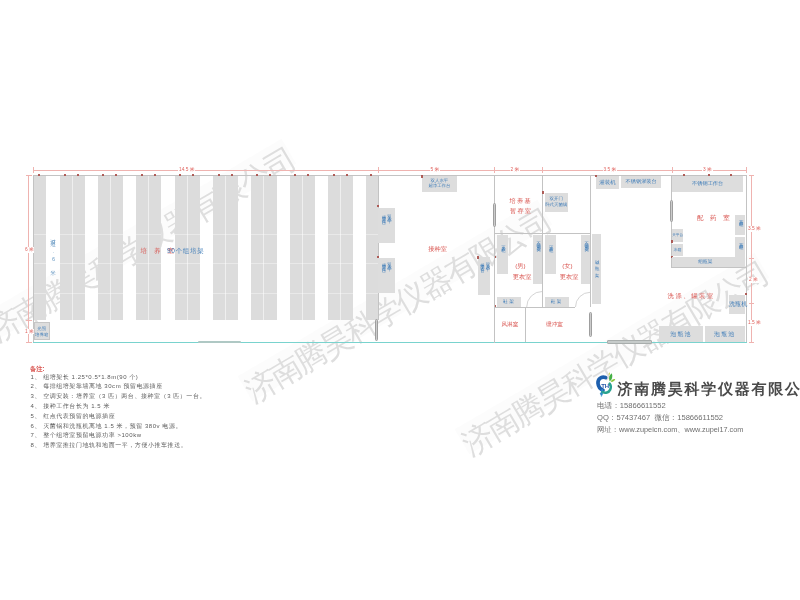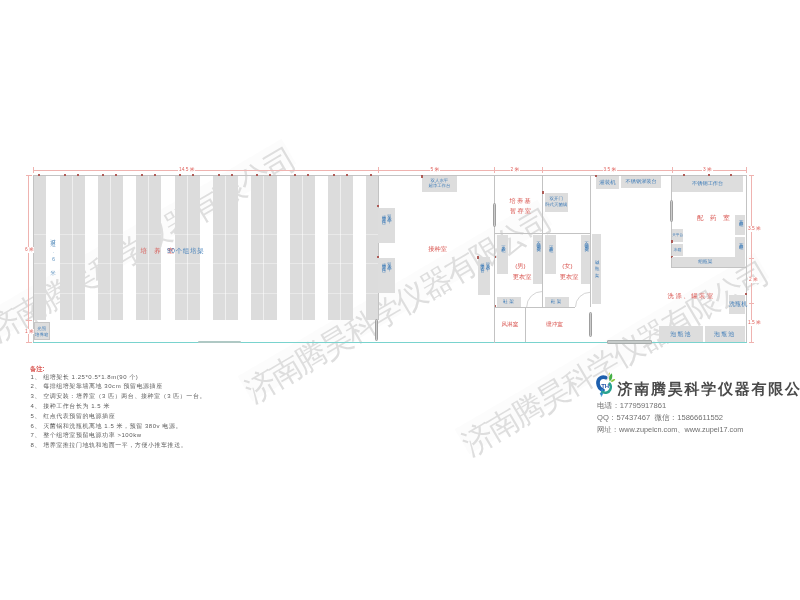--- a/index.html
+++ b/index.html
@@ -290,19 +290,19 @@
 <path d="M 16.6 9.2 C 15.3 5.6 16.3 2.8 18.9 1.2 C 19.9 4.6 19.2 7.8 16.6 9.2 Z" fill="#45b045"></path>
 <path d="M 17.6 9.6 C 18.6 7.6 20.4 6.7 22.2 7.1 C 21.6 9.3 19.8 10.5 17.6 9.6 Z" fill="#8dc63f"></path>
 <path d="M 15.9 3.4 C 15.5 2.2 15.7 1.1 16.5 0.3 C 17.1 1.3 17.0 2.6 15.9 3.4 Z" fill="#c8d44a"></path>
 <text x="8.2" y="16.2" font-size="6" font-weight="bold" fill="#2456a8" font-family="Liberation Sans">TH</text>
 <circle cx="7.6" cy="21.6" r="0.8" fill="#3a9bc8"></circle>
 <circle cx="8.4" cy="24" r="0.6" fill="#3a9bc8"></circle>
 </svg>
 
 <div class="a" style="left:617.5px;top:380.3px;font-size:15px;font-weight:bold;color:#4a4a4a;letter-spacing:1.75px;white-space:nowrap;">济南腾昊科学仪器有限公司</div>
 
-<div class="a" style="left:597px;top:401.3px;font-size:7.6px;color:#6f6f6f;white-space:nowrap;">电话：17795917861</div>
+<div class="a" style="left:597px;top:401.3px;font-size:7.6px;color:#6f6f6f;white-space:nowrap;">电话：15866611552</div>
 
 <div class="a" style="left:597px;top:412.9px;font-size:7.6px;color:#6f6f6f;white-space:nowrap;">QQ：57437467&nbsp;&nbsp;微信：15866611552</div>
 
 <div class="a" style="left:597px;top:424.6px;font-size:7.3px;color:#6f6f6f;white-space:nowrap;">网址：www.zupeicn.com、www.zupei17.com</div>
 
 </div>
 
 </body></html>

